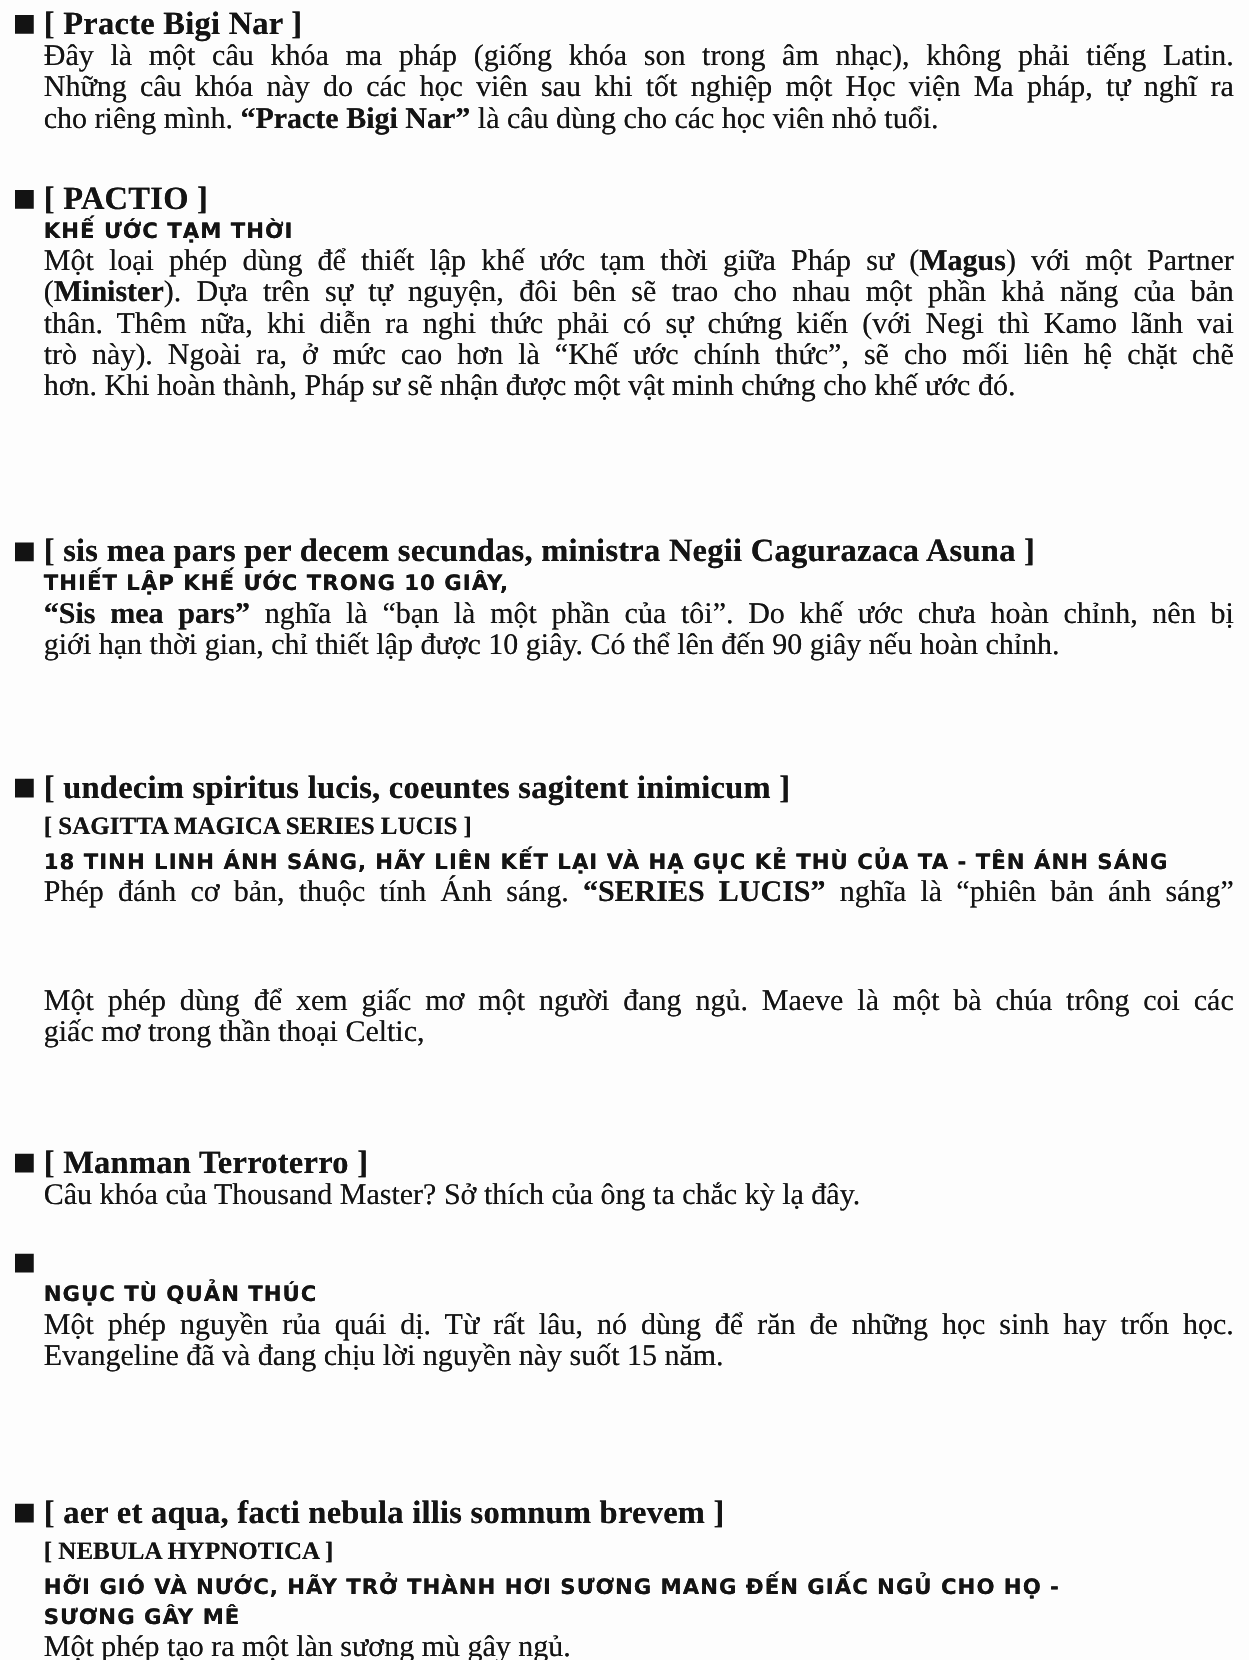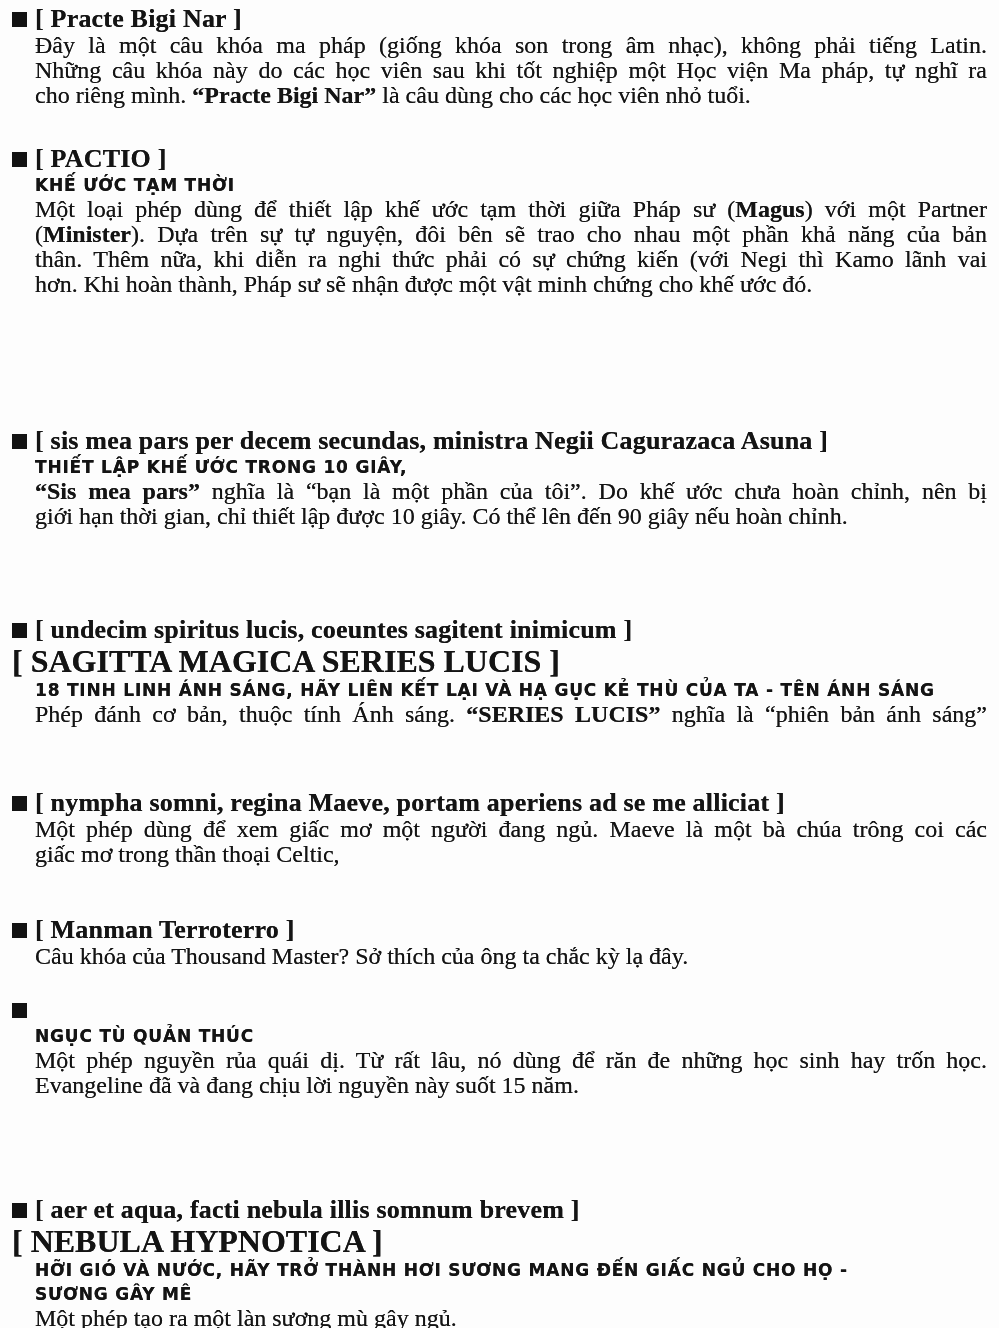--- a/index.html
+++ b/index.html
@@ -36,22 +36,23 @@
   }
   .header-text {
     font-weight: bold;
     font-size: 26px;
     line-height: 28px;
     white-space: nowrap;
     letter-spacing: 0.2px;
     text-shadow: 0 0 0.5px #333;
   }
   .header2 {
+    margin-left: 23px;
     font-weight: bold;
-    font-size: 32px;
+    font-size: 20px;
     line-height: 34px;
     white-space: nowrap;
     text-shadow: 0 0 0.5px #333;
   }
   .caption {
     margin-left: 23px;
     font-family: "DejaVu Sans", sans-serif;
     font-weight: bold;
     font-size: 17px;
     line-height: 24px;
@@ -92,20 +93,21 @@
     </section>
     <section class="sec sec-1">
       <div class="header-row">
         <span class="bullet"></span>
         <span class="header-text">[ PACTIO ]</span>
       </div>
       <div class="caption">KHẾ ƯỚC TẠM THỜI</div>
       <div class="body-line fill"><span>Một loại phép dùng để thiết lập khế ước tạm thời giữa Pháp sư (</span><span class="b">Magus</span><span>) với một Partner</span></div>
       <div class="body-line fill"><span>(</span><span class="b">Minister</span><span>). Dựa trên sự tự nguyện, đôi bên sẽ trao cho nhau một phần khả năng của bản</span></div>
       <div class="body-line fill"><span>thân. Thêm nữa, khi diễn ra nghi thức phải có sự chứng kiến (với Negi thì Kamo lãnh vai</span></div>
+      <div class="body-line fill"><span>trò này). Ngoài ra, ở mức cao hơn là “Khế ước chính thức”, sẽ cho mối liên hệ chặt chẽ</span></div>
       <div class="body-line"><span>hơn. Khi hoàn thành, Pháp sư sẽ nhận được một vật minh chứng cho khế ước đó.</span></div>
     </section>
     <section class="sec sec-2">
       <div class="header-row">
         <span class="bullet"></span>
         <span class="header-text">[ sis mea pars per decem secundas, ministra Negii Cagurazaca Asuna ]</span>
       </div>
       <div class="caption">THIẾT LẬP KHẾ ƯỚC TRONG 10 GIÂY,</div>
       <div class="body-line fill"><span class="b">“Sis mea pars”</span><span> nghĩa là “bạn là một phần của tôi”. Do khế ước chưa hoàn chỉnh, nên bị</span></div>
       <div class="body-line"><span>giới hạn thời gian, chỉ thiết lập được 10 giây. Có thể lên đến 90 giây nếu hoàn chỉnh.</span></div>
@@ -113,24 +115,20 @@
     <section class="sec sec-3">
       <div class="header-row">
         <span class="bullet"></span>
         <span class="header-text">[ undecim spiritus lucis, coeuntes sagitent inimicum ]</span>
       </div>
       <div class="header2">[ SAGITTA MAGICA SERIES LUCIS ]</div>
       <div class="caption">18 TINH LINH ÁNH SÁNG, HÃY LIÊN KẾT LẠI VÀ HẠ GỤC KẺ THÙ CỦA TA - TÊN ÁNH SÁNG</div>
       <div class="body-line"><span>Phép đánh cơ bản, thuộc tính Ánh sáng. </span><span class="b">“SERIES LUCIS”</span><span> nghĩa là “phiên bản ánh sáng”</span></div>
     </section>
     <section class="sec sec-4">
-      <div class="header-row">
-        <span class="bullet"></span>
-        <span class="header-text">[ nympha somni, regina Maeve, portam aperiens ad se me alliciat ]</span>
-      </div>
       <div class="body-line fill"><span>Một phép dùng để xem giấc mơ một người đang ngủ. Maeve là một bà chúa trông coi các</span></div>
       <div class="body-line"><span>giấc mơ trong thần thoại Celtic,</span></div>
     </section>
     <section class="sec sec-5">
       <div class="header-row">
         <span class="bullet"></span>
         <span class="header-text">[ Manman Terroterro ]</span>
       </div>
       <div class="body-line"><span>Câu khóa của Thousand Master? Sở thích của ông ta chắc kỳ lạ đây.</span></div>
     </section>

